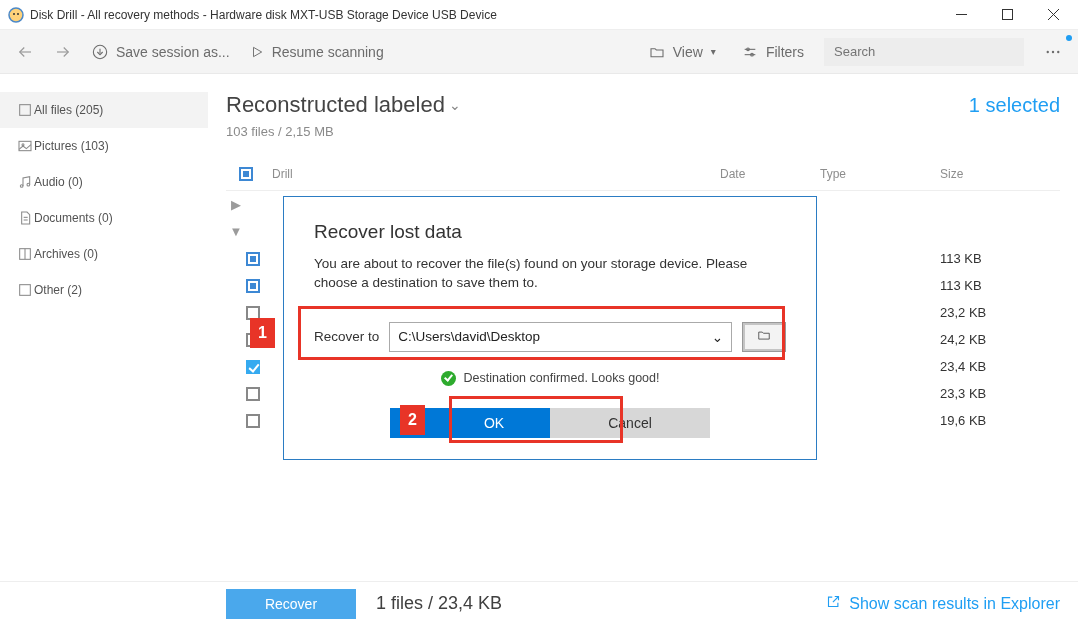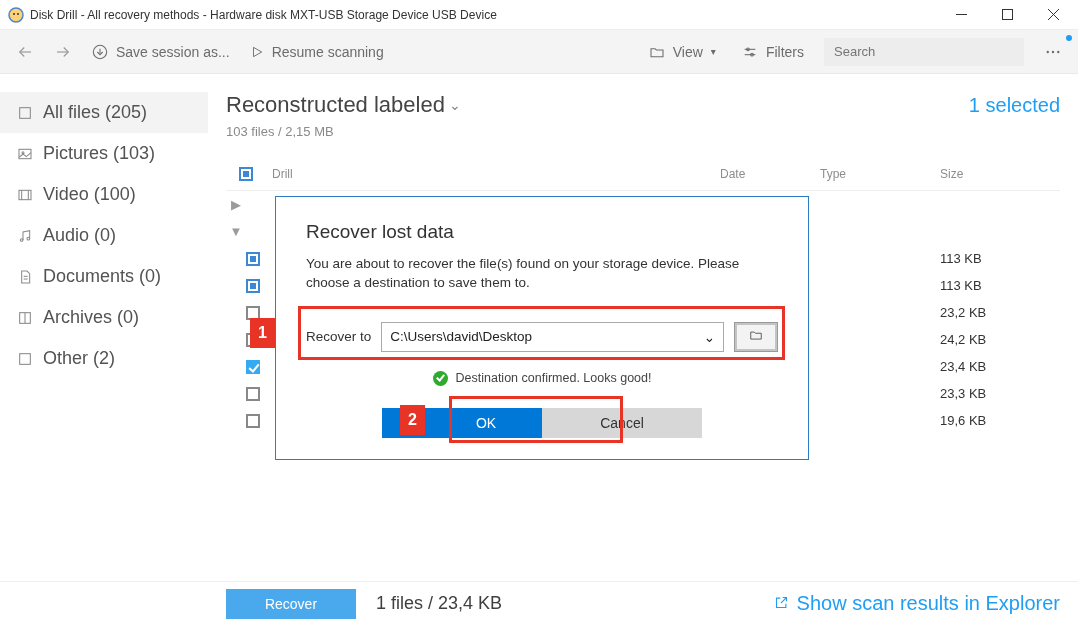--- a/index.html
+++ b/index.html
@@ -19,21 +19,21 @@
 .ticon.dark { color: #6c6c6c; }
 .tb-btn { display: flex; align-items: center; gap: 8px; padding: 4px 6px; color: #6c6c6c; font-size: 14px; }
 .toolbar .right { margin-left: auto; display: flex; align-items: center; gap: 14px; }
 .search { width: 200px; height: 28px; background: #ededed; border: none; padding: 0 10px; color: #888; font-size: 13px; }
 .more { position: relative; }
 .more .dot { position: absolute; top: -4px; right: -4px; width: 6px; height: 6px; background: #1f9ef3; border-radius: 50%; }
 
 
 .layout { display: flex; height: calc(625px - 30px - 44px - 44px); }
 .sidebar { width: 208px; padding-top: 18px; }
-.sb-item { display: flex; align-items: center; gap: 9px; padding: 10px 16px; color: #535353; font-size: 18px; }
+.sb-item { display: flex; align-items: center; gap: 0; padding: 10px 16px; color: #535353; font-size: 12px; }
 .sb-item.active { background: #f3f3f3; }
 .sb-icon { color: #8b8b8b; width: 18px; display: inline-flex; justify-content: center; }
 
 .main { flex: 1; padding: 18px 18px 0 18px; position: relative; }
 .main-header { display: flex; align-items: baseline; justify-content: space-between; }
 .h1 { font-size: 22px; font-weight: 400; color: #444; }
 .subline { color: #8a8a8a; font-size: 13px; margin-top: 6px; }
 .selected-count { color: #1f9ef3; font-size: 20px; }
 
 
@@ -48,21 +48,21 @@
 .chkbox.empty { border-color: #888; }
 .chkbox.checked { background: #35aaf0; border-color: #35aaf0; position: relative; }
 .chkbox.checked::after { content: ""; position: absolute; left: 3px; top: 0px; width: 4px; height: 8px; border: solid #fff; border-width: 0 2px 2px 0; transform: rotate(40deg); }
 
 .row { display: flex; align-items: center; height: 27px; font-size: 13px; color: #444; }
 .row .tri { width: 20px; display: inline-flex; justify-content: center; color: #9b9b9b; }
 .row .rletter { color: #cd9d55; padding-left: 4px; }
 .partial-row { display: flex; align-items: center; height: 27px; }
 
 
-.dialog { position: absolute; left: 275px; top: 196px; width: 534px; height: 264px; background: #fff; border: 1px solid #2b7cc3; padding: 24px 30px 18px 30px; z-index: 10; }
+.dialog { position: absolute; left: 283px; top: 196px; width: 534px; height: 264px; background: #fff; border: 1px solid #2b7cc3; padding: 24px 30px 18px 30px; z-index: 10; }
 .dialog h2 { font-size: 19px; font-weight: 400; color: #333; }
 .dialog p { font-size: 13.5px; color: #333; margin-top: 12px; line-height: 1.4; }
 .dest-row { display: flex; align-items: center; gap: 10px; margin-top: 20px; height: 48px; }
 .dest-row label { font-size: 13.5px; color: #333; }
 .dest-row .select { flex: 1; height: 30px; border: 1px solid #aaa; display: flex; align-items: center; justify-content: space-between; padding: 0 8px; font-size: 13.5px; color: #222; }
 .dest-row .browse { width: 44px; height: 30px; border: 1px solid #999; background: #f3f3f3; display: flex; box-shadow: inset 0 0 0 2px #c4c4c4; align-items: center; justify-content: center; }
 .confirm-row { display: flex; align-items: center; gap: 8px; margin-top: 10px; justify-content: center; font-size: 12.5px; color: #444; }
 .green-check { width: 15px; height: 15px; border-radius: 50%; background: #2eab2e; display: inline-flex; align-items: center; justify-content: center; }
 .green-check::after { content: ""; width: 3px; height: 6px; border: solid #fff; border-width: 0 2px 2px 0; transform: rotate(40deg); margin-bottom: 2px; }
 .dlg-btns { display: flex; gap: 0; margin-top: 22px; justify-content: center; }
@@ -70,21 +70,21 @@
 .dlg-btn.ok { background: #0078d7; color: #fff; padding-left: 48px; }
 .dlg-btn.cancel { background: #d7d7d7; color: #333; }
 
 .annot { position: absolute; background: #e83427; color: #fff; width: 25px; height: 30px; display: flex; align-items: center; justify-content: center; font-size: 16px; font-weight: 600; z-index: 20; }
 .annot-box { position: absolute; border: 3px solid #e83427; z-index: 15; pointer-events: none; }
 
 
 .bottombar { height: 44px; display: flex; align-items: center; padding: 0 18px; border-top: 1px solid #eee; gap: 20px; }
 .recover-btn { width: 130px; height: 30px; background: #4aa8ec; color: #fff; display: flex; align-items: center; justify-content: center; font-size: 14px; margin-left: 208px; }
 .bottom-sub { color: #404040; font-size: 18px; }
-.bottom-link { margin-left: auto; color: #1f9ef3; display: flex; align-items: center; gap: 8px; font-size: 20px; }
+.bottom-link { margin-left: auto; color: #1f9ef3; display: flex; align-items: center; gap: 8px; font-size: 16px; }
 .chev { font-size: 10px; }
 </style>
 </head>
 <body>
 
 <div class="titlebar">
   <span class="app-icon">
     <svg viewBox="0 0 16 16">
         <circle cx="8" cy="8" r="7" fill="#ffd27a" stroke="#4b88c8" stroke-width="1.5"></circle>
         <circle cx="6" cy="7" r="1" fill="#333"></circle>
@@ -197,30 +197,20 @@
             <rect x="3" y="5" width="18" height="14"></rect>
             <circle cx="9" cy="10" r="1.5"></circle>
             <polyline points="3 17 9 12 14 16 21 10"></polyline>
           </svg>
         </span>
       <span>Pictures (103)</span>
     </div>
     <div class="sb-item">
       <span class="sb-icon">
           <svg width="16" height="16" viewBox="0 0 24 24" fill="none" stroke="currentColor" stroke-width="1.6">
-            <rect x="3" y="5" width="18" height="14"></rect>
-            <line x1="7" y1="5" x2="7" y2="19"></line>
-            <line x1="17" y1="5" x2="17" y2="19"></line>
-          </svg>
-        </span>
-      <span>Video (100)</span>
-    </div>
-    <div class="sb-item">
-      <span class="sb-icon">
-          <svg width="16" height="16" viewBox="0 0 24 24" fill="none" stroke="currentColor" stroke-width="1.6">
             <path d="M9 18V6l10-2v12"></path>
             <circle cx="7" cy="18" r="2"></circle>
             <circle cx="17" cy="16" r="2"></circle>
           </svg>
         </span>
       <span>Audio (0)</span>
     </div>
     <div class="sb-item">
       <span class="sb-icon">
           <svg width="16" height="16" viewBox="0 0 24 24" fill="none" stroke="currentColor" stroke-width="1.6">

